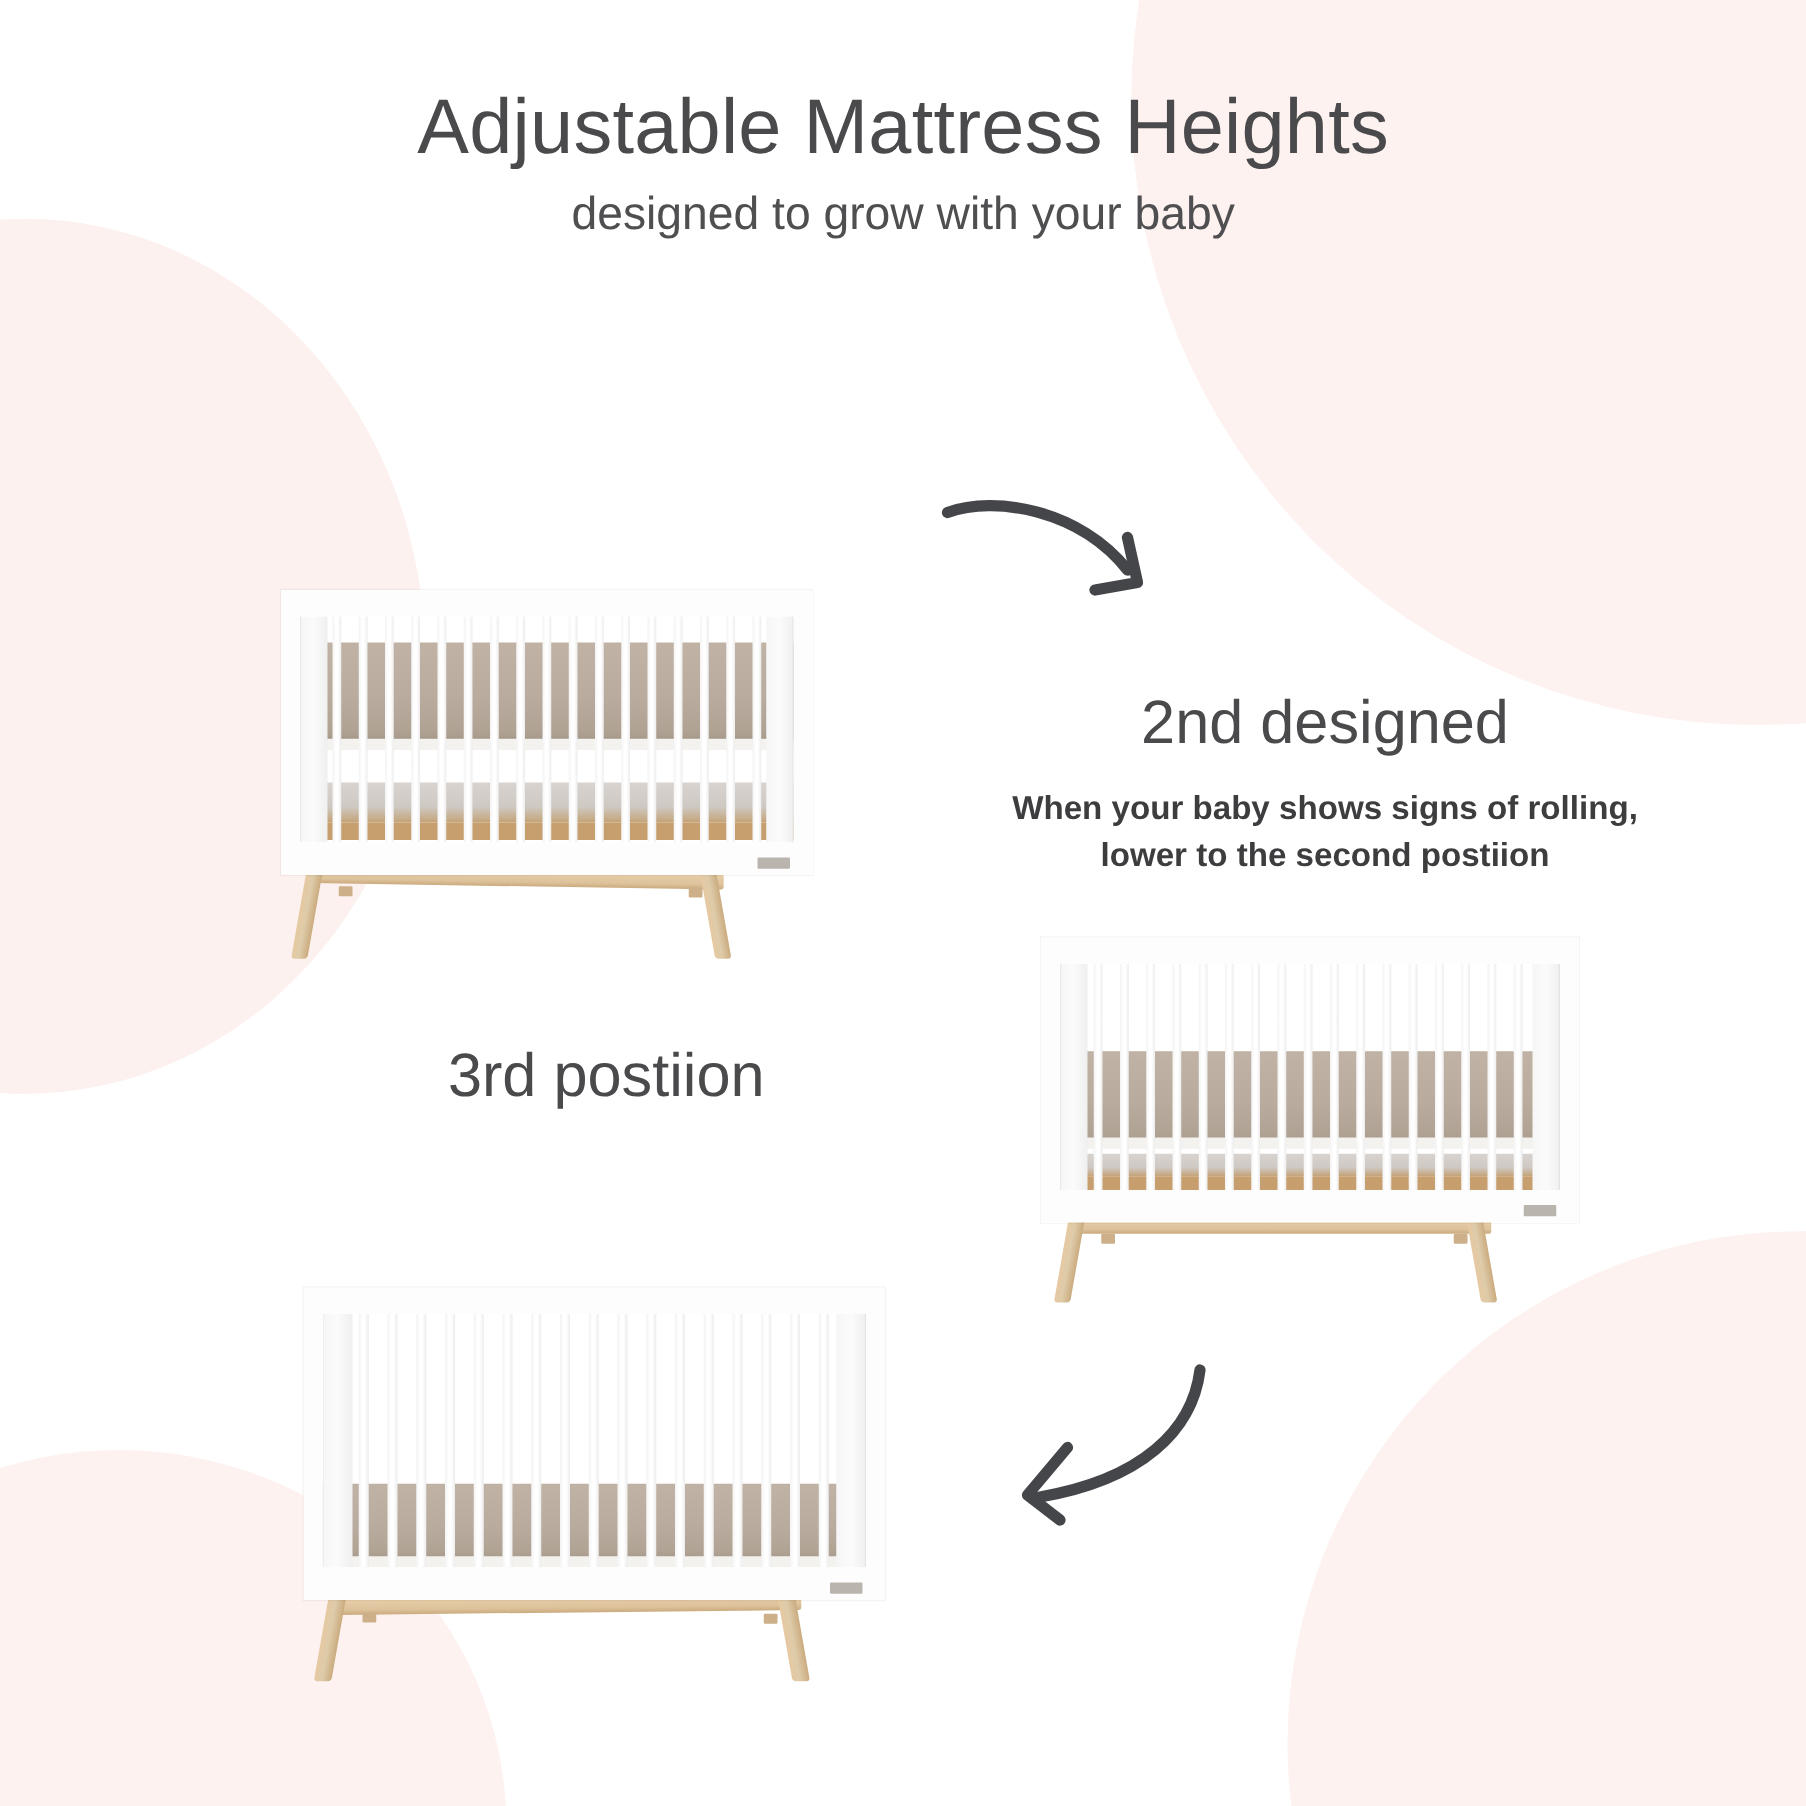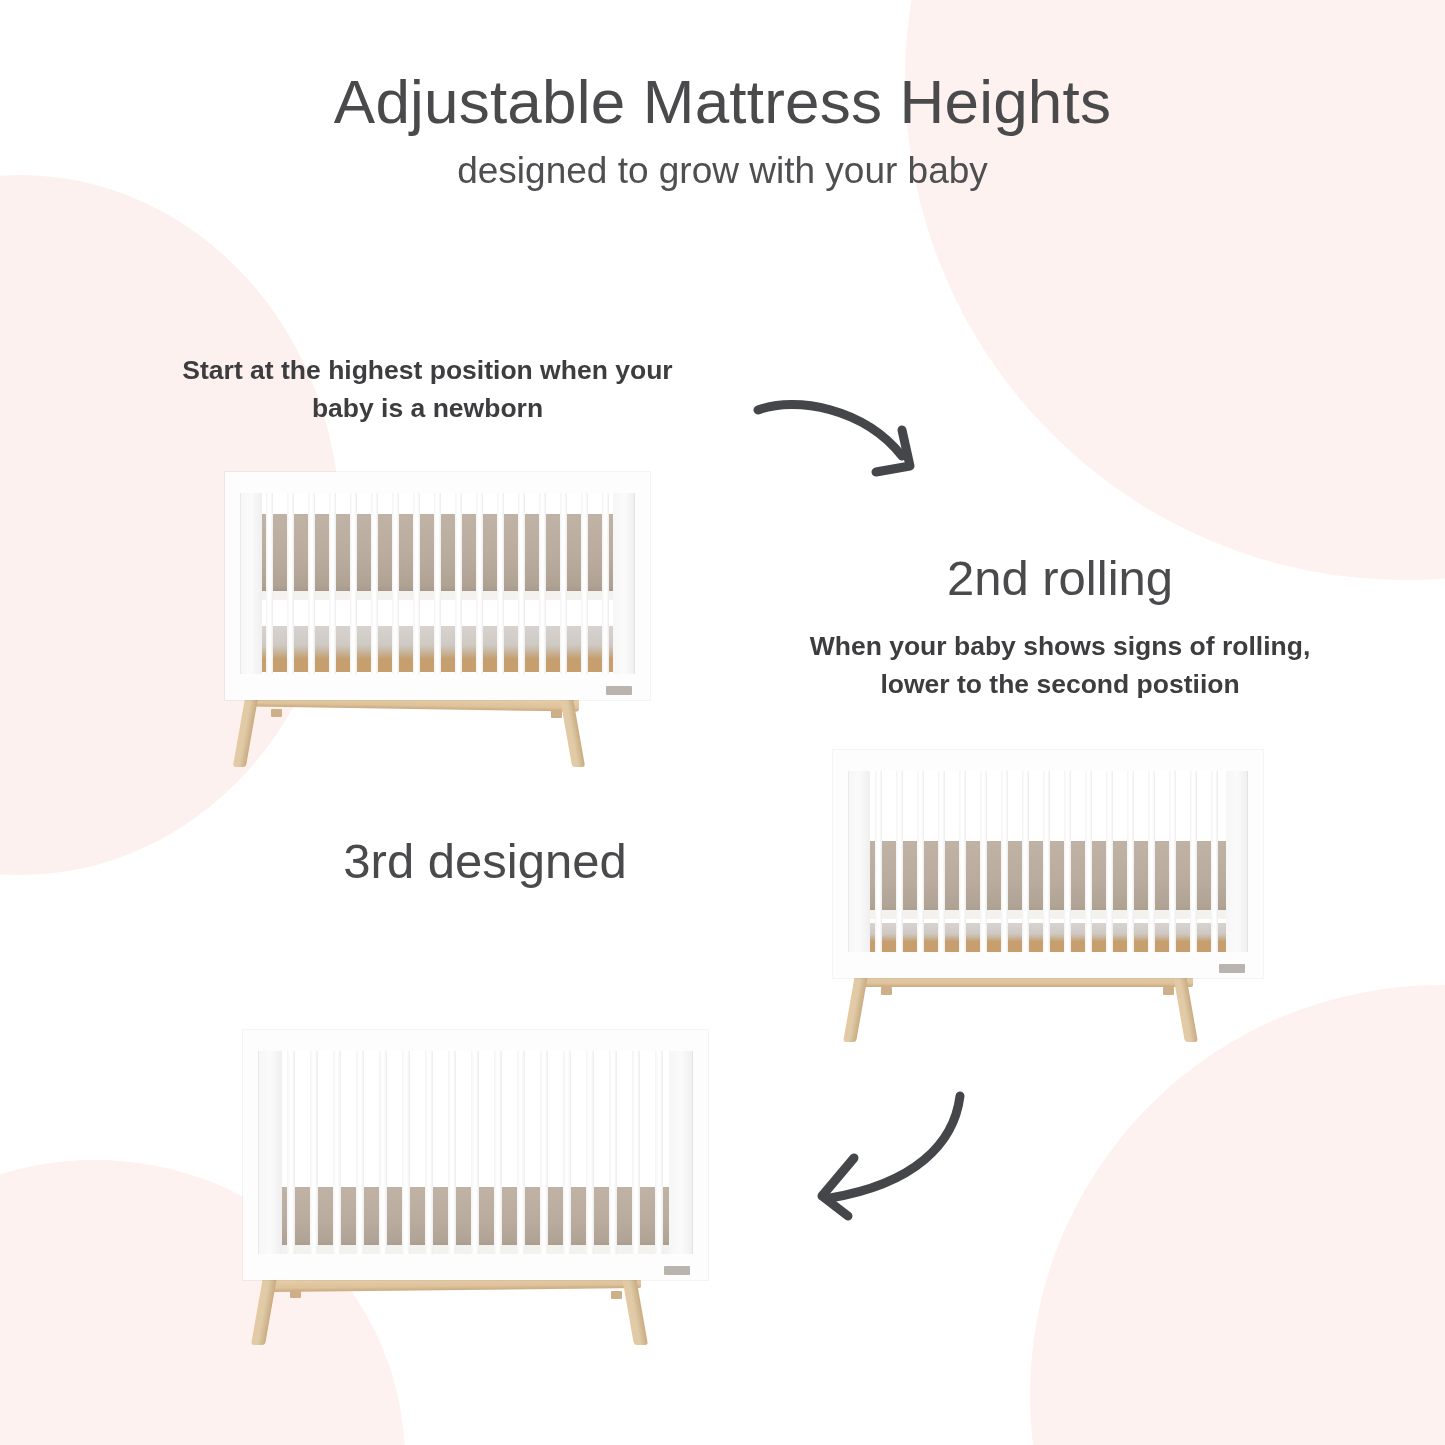--- a/index.html
+++ b/index.html
@@ -213,21 +213,20 @@
 <div id="stage">
 
   <div class="blob" id="blob-topleft"></div>
   <div class="blob" id="blob-topright"></div>
   <div class="blob" id="blob-bottomright"></div>
   <div class="blob" id="blob-bottomleft"></div>
 
   <div class="layer" id="subtitle">designed to grow with your baby</div>
   <div class="layer" id="title">Adjustable Mattress Heights</div>
 
-  <div class="pos-body" id="body-1">Start at the highest position when your baby is a newborn</div>
 
   <div class="crib" id="crib-1" style="left:225px; top:472px; width:425px; height:295px;">
 
     <div class="crib-body" style="height:228px;">
       <div class="crib-interior" style="left:15px; top:21px; right:15px; bottom:26px; width:395px; height:181px;">
 
         <div class="mattress" style="top:21px; height:79px;"></div>
         <div class="mattress-band" style="top:98px;"></div>
 
         <div class="crib-floor" style="top:133px; height:32px;"></div>
@@ -267,21 +266,21 @@
       <div class="foot-nub" style="left:46px; top:15px;"></div>
       <div class="foot-nub" style="left:326px; top:16px;"></div>
     </div>
   </div>
 
   <svg class="arrow-svg" id="arrow-1" width="196" height="120" viewBox="0 0 196 120">
     <path d="M6,32 C44,18 112,30 150,78" fill="none" stroke="#44464a" stroke-width="9" stroke-linecap="round"></path>
     <path d="M124,94 L158,88 L150,52" fill="none" stroke="#44464a" stroke-width="9" stroke-linecap="round" stroke-linejoin="round"></path>
   </svg>
 
-  <div class="pos-heading" id="heading-2">2nd rolling</div>
+  <div class="pos-heading" id="heading-2">2nd designed</div>
   <div class="pos-body" id="body-2">When your baby shows signs of rolling, lower to the second postiion</div>
 
   <div class="crib" id="crib-2" style="left:833px; top:750px; width:430px; height:292px;">
     <div class="crib-body" style="height:228px;">
       <div class="crib-interior" style="left:15px; top:21px; right:15px; bottom:26px; width:400px; height:181px;">
 
         <div class="mattress" style="top:70px; height:74px;"></div>
         <div class="mattress-band" style="top:139px;"></div>
         <div class="crib-floor" style="top:152px; height:18px;"></div>
         <div class="crib-floor-wood" style="top:170px; height:11px;"></div>
@@ -317,21 +316,21 @@
       <div class="foot-nub" style="left:48px;  top:15px;"></div>
       <div class="foot-nub" style="left:330px; top:15px;"></div>
     </div>
   </div>
 
   <svg class="arrow-svg" id="arrow-2" width="200" height="130" viewBox="0 0 200 130">
     <path d="M178,4 C172,52 132,92 48,106" fill="none" stroke="#44464a" stroke-width="9" stroke-linecap="round"></path>
     <path d="M72,66 L40,104 L66,124" fill="none" stroke="#44464a" stroke-width="9" stroke-linecap="round" stroke-linejoin="round"></path>
   </svg>
 
-  <div class="pos-heading" id="heading-3">3rd designed</div>
+  <div class="pos-heading" id="heading-3">3rd postiion</div>
 
   <div class="crib" id="crib-3" style="left:243px; top:1030px; width:465px; height:315px;">
     <div class="crib-body" style="height:250px;">
       <div class="crib-interior" style="left:15px; top:21px; right:15px; bottom:26px; width:435px; height:203px;">
 
         <div class="mattress" style="top:136px; height:62px;"></div>
         <div class="mattress-band" style="top:194px;"></div>
         <div class="end-panel" style="left:0px;  width:24px;"></div>
         <div class="end-panel" style="right:0px; width:24px;"></div>
         <div class="slats">

